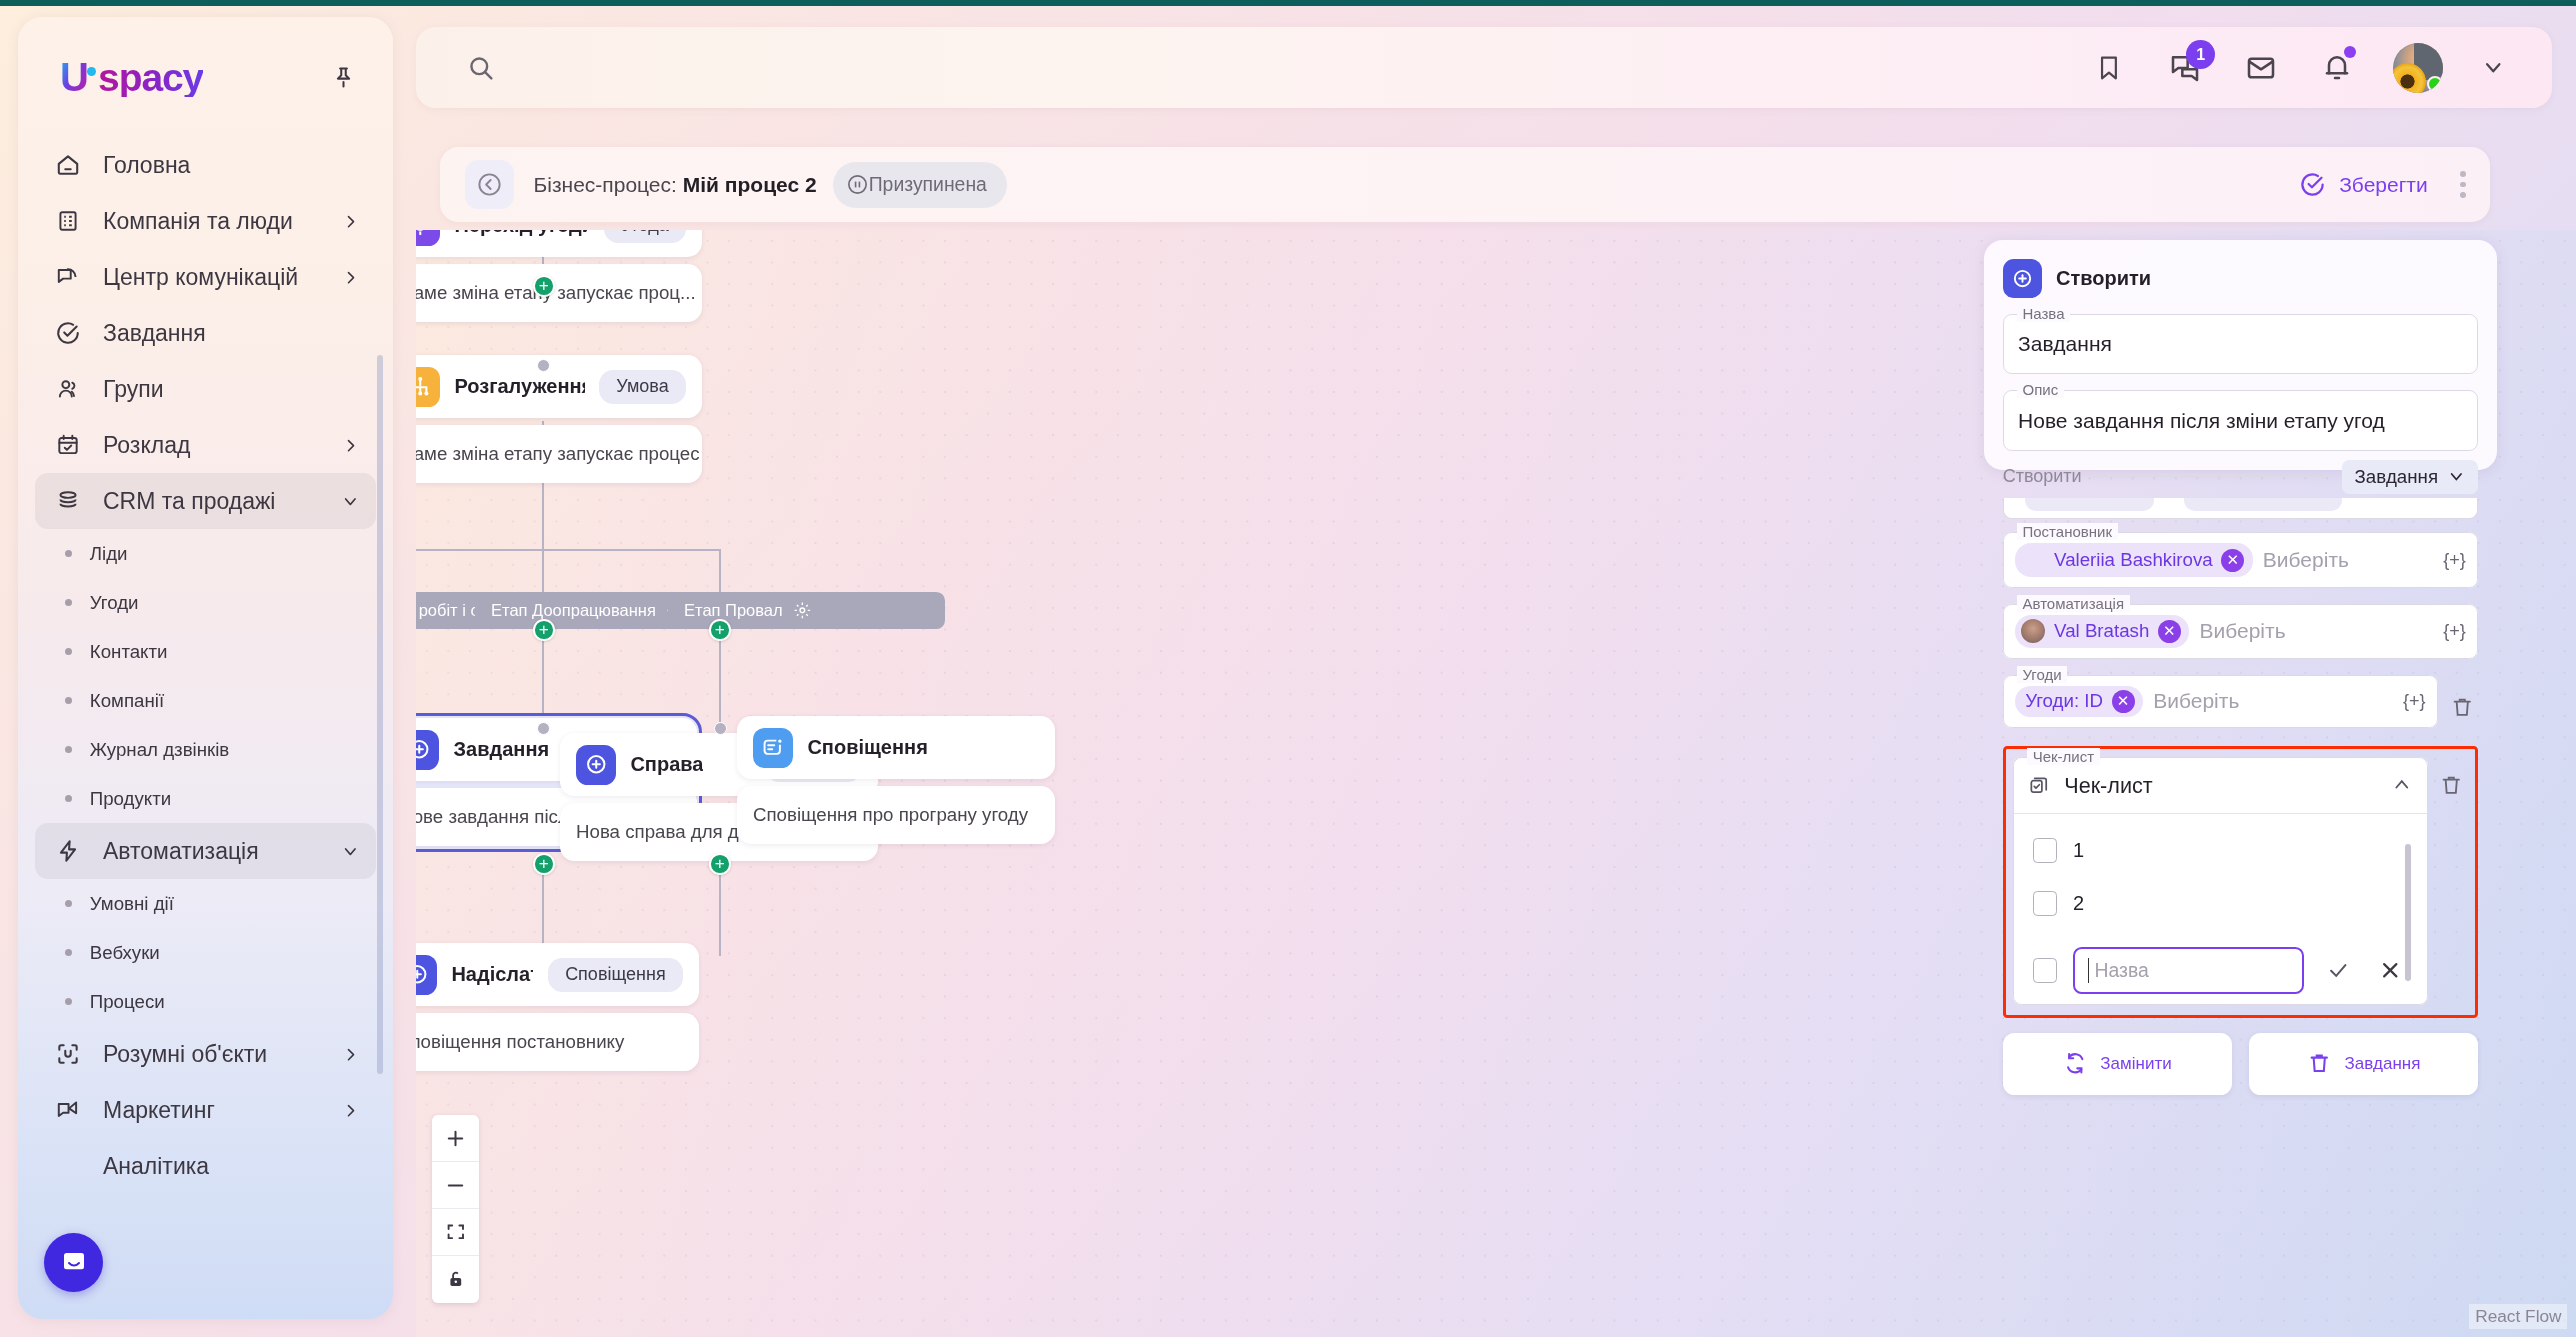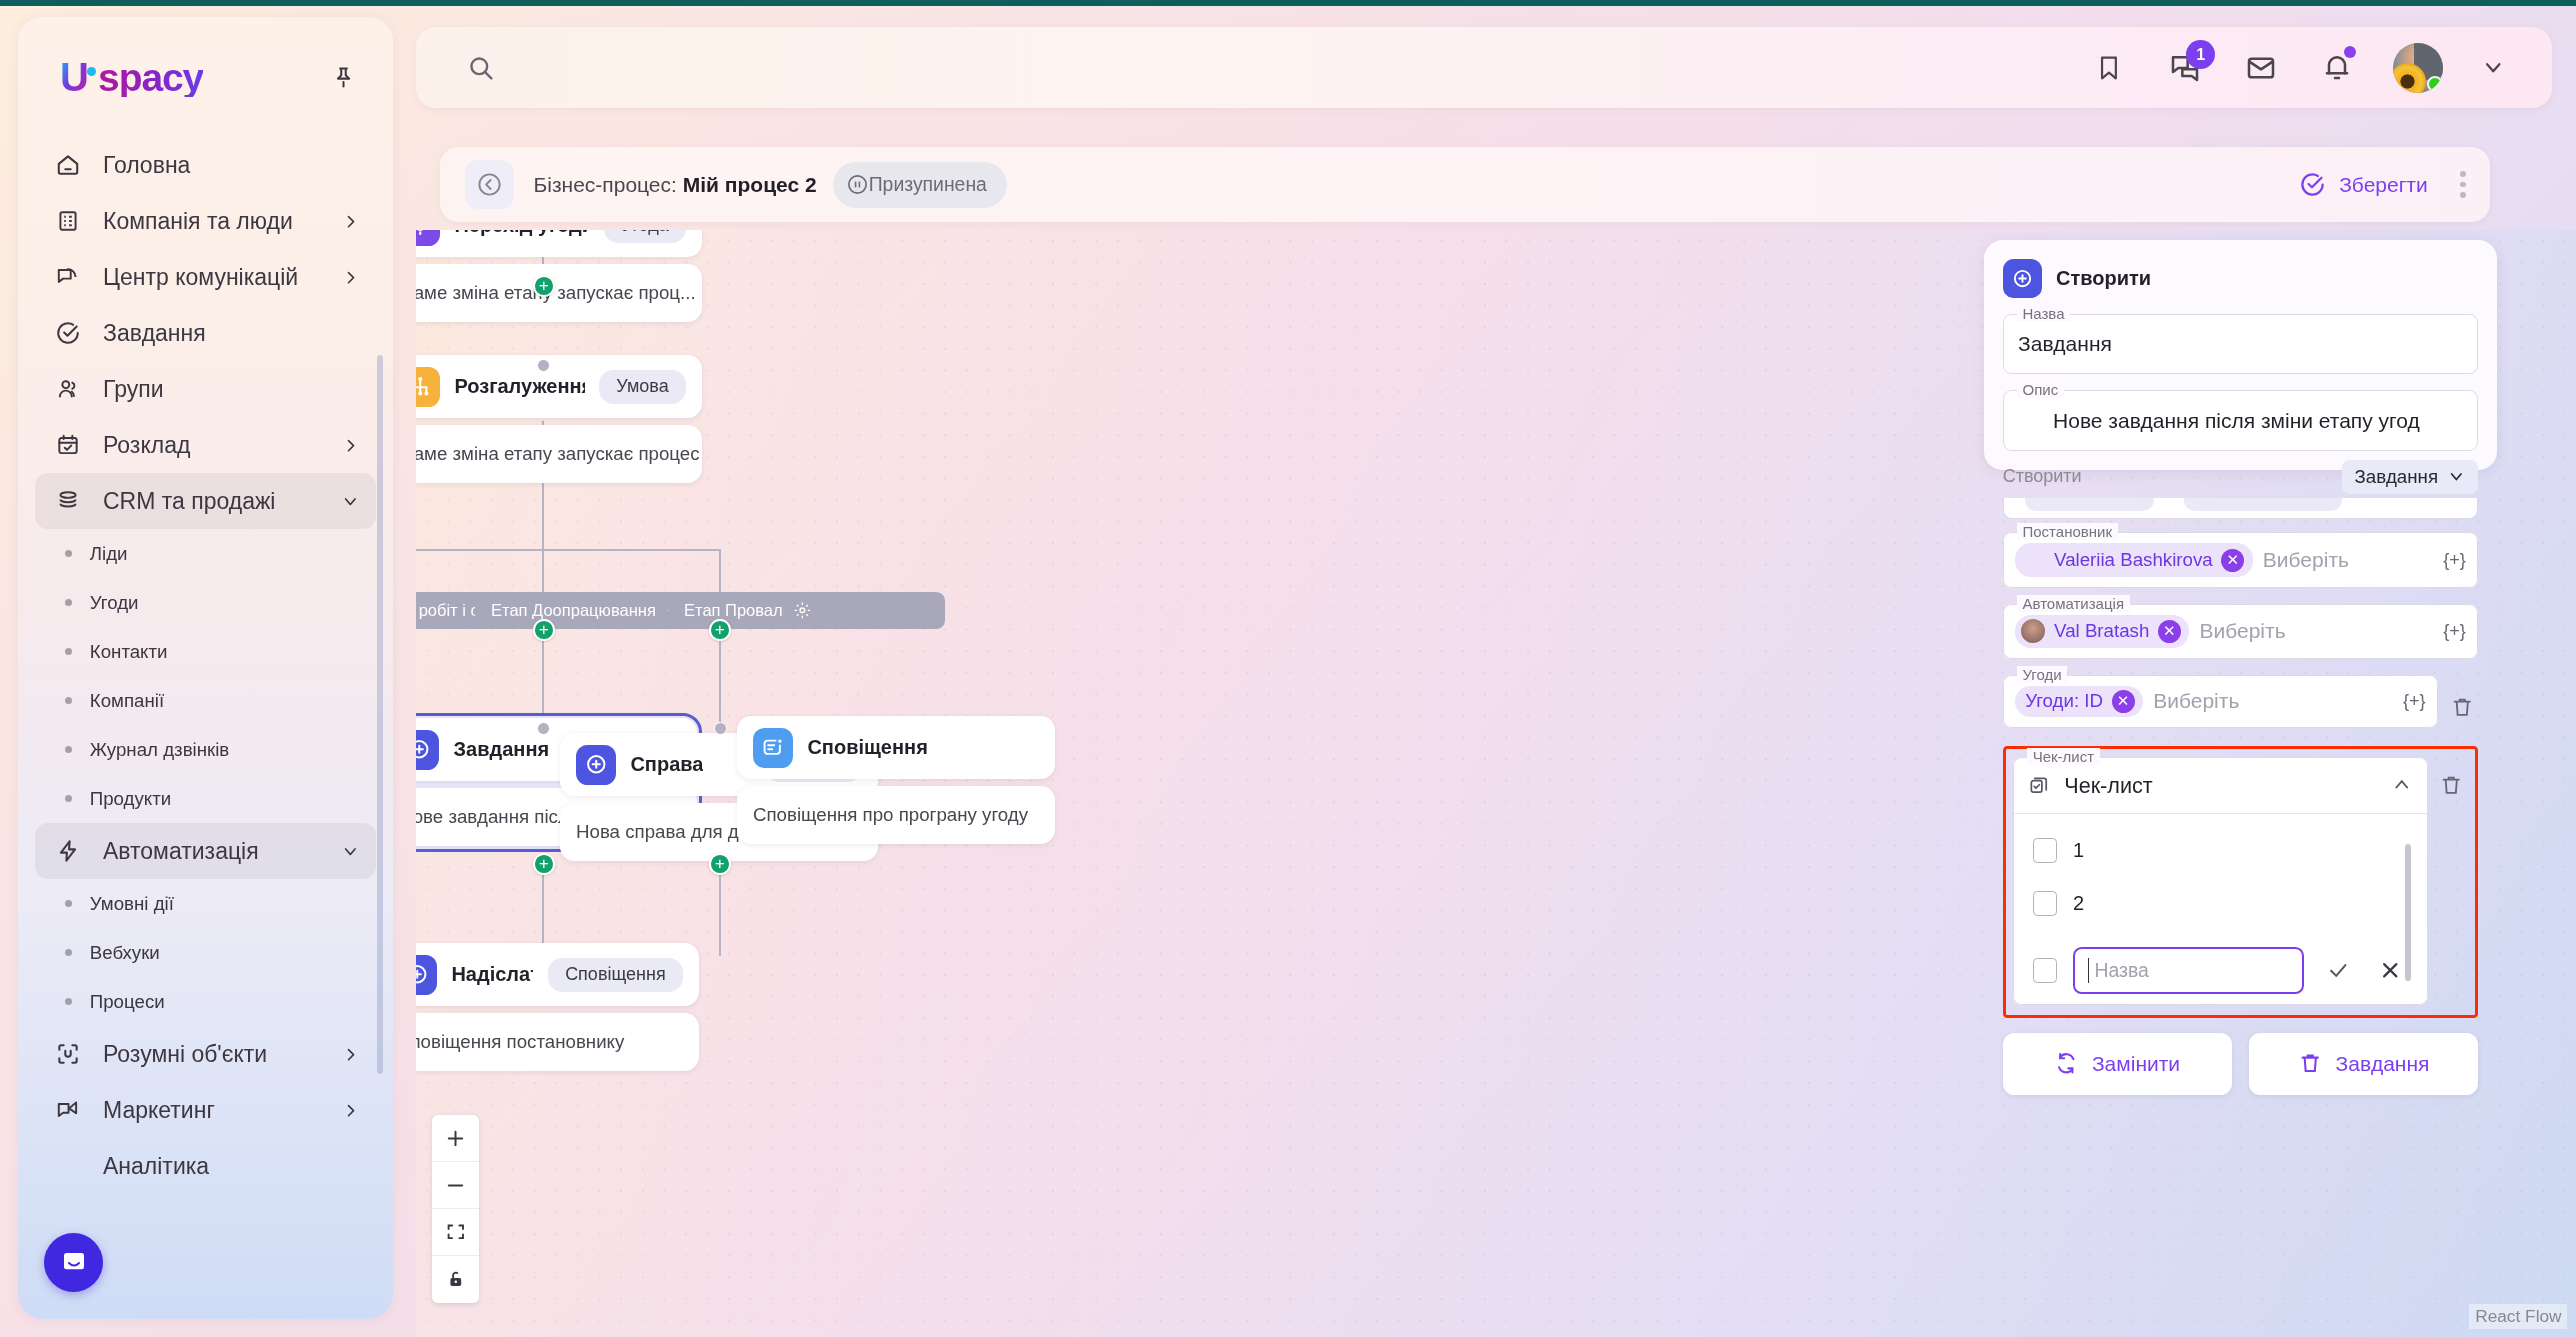--- a/index.html
+++ b/index.html
@@ -237,21 +237,21 @@
   .caret-bar { width:1.4px; height:24.5px; background:#333; margin-right:5px; }
   .cl-ok, .cl-cancel { width:36px; height:36px; display:flex; align-items:center; justify-content:center; cursor:pointer; flex:0 0 36px; }
   .cl-scroll { position:absolute; right: 16px; top: 86px; width: 5.8px; height: 137px; border-radius:3.6px; background:#c9c4d2; }
 
   .rp-actions { display:flex; gap:17.3px; padding-bottom: 18.7px; }
   .act-btn {
     flex:1; height: 62px; background:#fff; border-radius: 11.5px;
     display:flex; align-items:center; justify-content:center; gap:13px; cursor:pointer;
     box-shadow: 0 1.4px 5.8px rgba(100,80,140,.10);
   }
-  .act-btn .txt { font-size: 21px; color:#7c3ff0; }
+  .act-btn .txt { font-size: 17px; color:#7c3ff0; }
 </style>
 </head>
 <body>
 
 <div class="topstrip"></div>
 
 <aside class="sidebar">
   <div class="brand-row">
     <div class="logo">
       <span class="logo-u">U</span>
@@ -713,21 +713,21 @@
       </svg>
     </span>
     <span class="txt">Створити</span>
   </div>
 
   <fieldset class="fset">
     <legend>Назва</legend>
     <div class="val">Завдання</div>
   </fieldset>
 
-  <fieldset class="fset" style="margin-bottom:18.7px;padding-left:35px;">
+  <fieldset class="fset" style="margin-bottom:18.7px;">
     <legend>Опис</legend>
     <div class="val">Нове завдання після зміни етапу угод</div>
   </fieldset>
 </section>
 
 <section class="rp-lower">
   <div class="create-row">
     <span class="lab">Створити</span>
     <span class="line"></span>
     <span class="create-sel">

